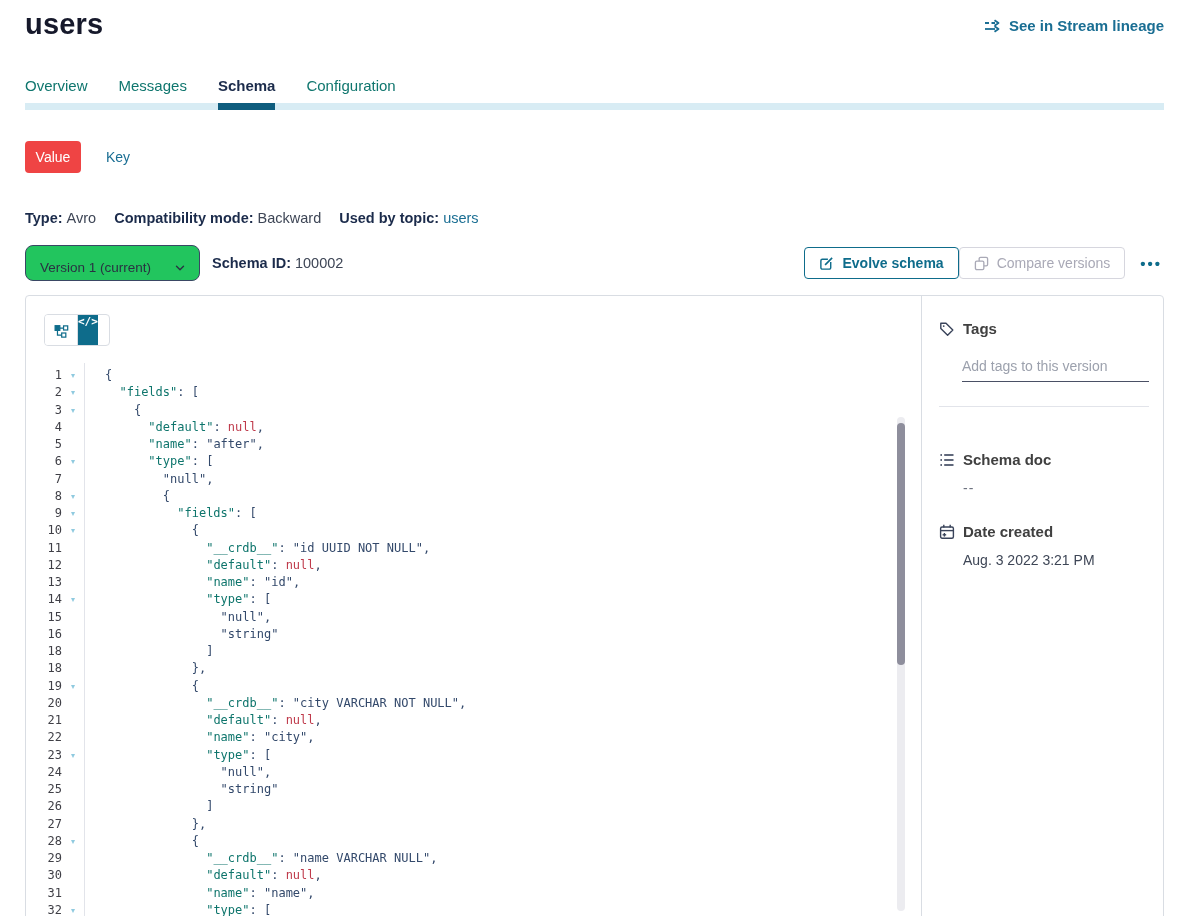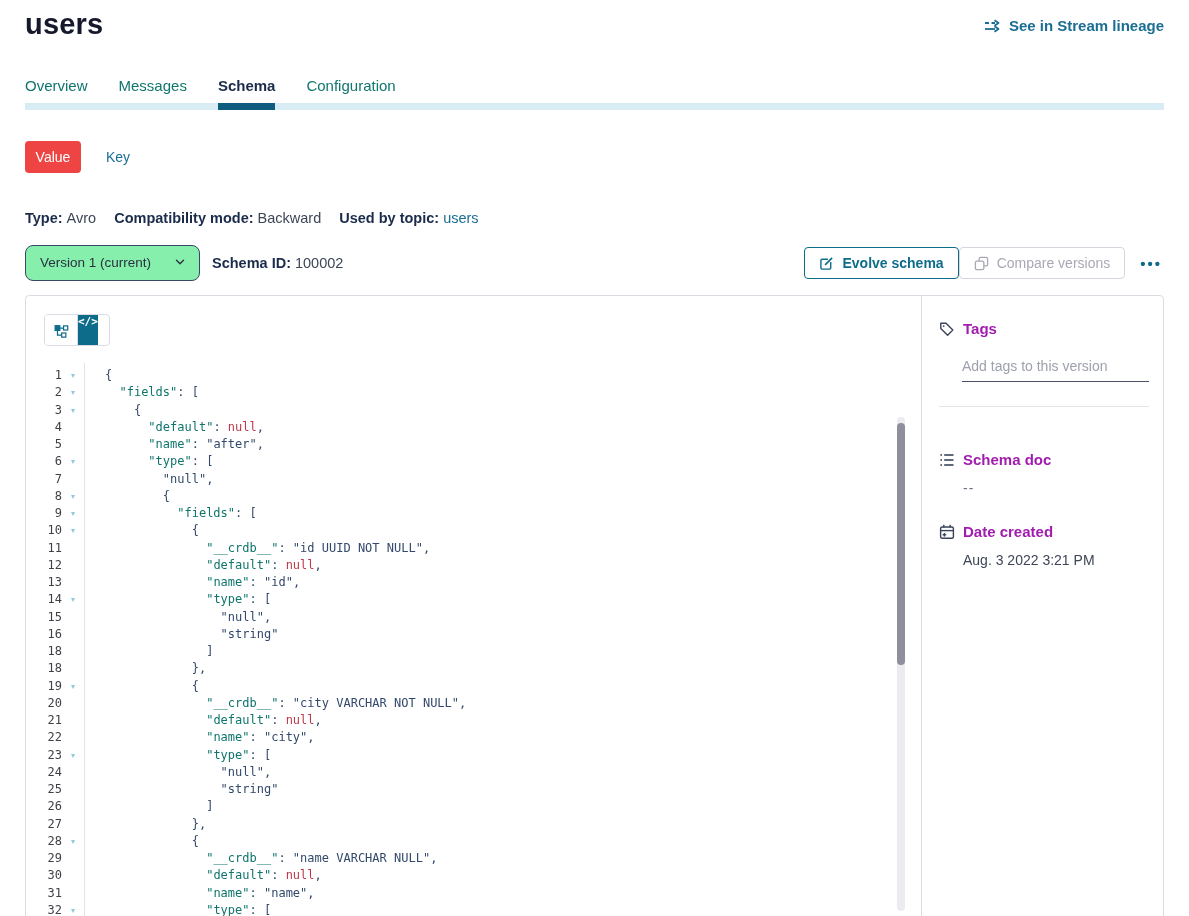--- a/index.html
+++ b/index.html
@@ -31,24 +31,24 @@
   .key-link { color:#1A6E93; font-size:14px; cursor:pointer; }
 
   
   .meta { display:flex; gap:18px; margin-top:37px; font-size:14.5px; }
   .meta b { color:#1B2B4B; font-weight:700; }
   .meta .v { color:#3E4656; margin-left:4px; }
   .meta .lnk { color:#1A6E93; margin-left:4px; cursor:pointer; }
 
   
   .vbar { display:flex; align-items:center; margin-top:19px; }
-  .vselect { display:flex; align-items:flex-start; justify-content:space-between;
+  .vselect { display:flex; align-items:center; justify-content:space-between;
     width:175px; height:36px; border:1px solid #3A4764; border-radius:8px;
     padding:9px 12px 0 14px; font-size:13.5px; color:#2A3142; cursor:pointer;
-    background:#86efac; }
+    background:#22c55e; }
   .sid { margin-left:12px; font-size:14.5px; }
   .sid b { font-weight:700; color:#1B2B4B; }
   .sid .v { color:#3E4656; margin-left:4px; }
   .vbar .spacer { flex:1; }
   .btn-outline { display:flex; align-items:center; gap:8px; height:32px;
     padding:0 14px; background:#fff; border-radius:4px; font-size:14px;
     font-family:inherit; cursor:pointer; }
   .btn-compare { border:1px solid #D6D6DE; color:#A9A9B6; }
   .btn-evolve { border:1px solid #0E6C8B; color:#0E6C8B; font-weight:600;
     margin-left:17px; }
@@ -85,21 +85,21 @@
 
   .sbar { position:absolute; top:50px; bottom:8px; right:16px; width:8px;
     background:#ECECF0; border-radius:4px; }
   .sbar .thumb { position:absolute; top:6px; left:0; width:8px; height:242px;
     background:#8E8E9C; border-radius:4px; }
 
   
   .sidebar { flex:0 0 242px; border-left:1px solid #D9DDE3;
     padding:24px 14px 0 17px; }
   .sb-head { display:flex; align-items:center; gap:8px; font-size:15px;
-    font-weight:700; color:#a21caf; }
+    font-weight:700; color:#404040; }
   .tags-input { display:block; margin:21px 0 0 23px; width:calc(100% - 23px);
     border:none; border-bottom:1px solid #4A5065; padding:0 0 7px 0;
     font-size:14px; font-family:Liberation Sans, sans-serif; color:#2A3142; outline:none;
     background:transparent; }
   .tags-input::placeholder { color:#9CA1AD; }
   .sb-divider { height:1px; background:#E2E4EA; margin-top:24px; }
   .sb-sec-doc { margin-top:44px; }
   .sb-sec-date { margin-top:27px; }
   .sb-val { margin:12px 0 0 24px; font-size:14px; color:#3E4656; }
   .sb-val.dim { color:#6E7380; letter-spacing:1px; }

